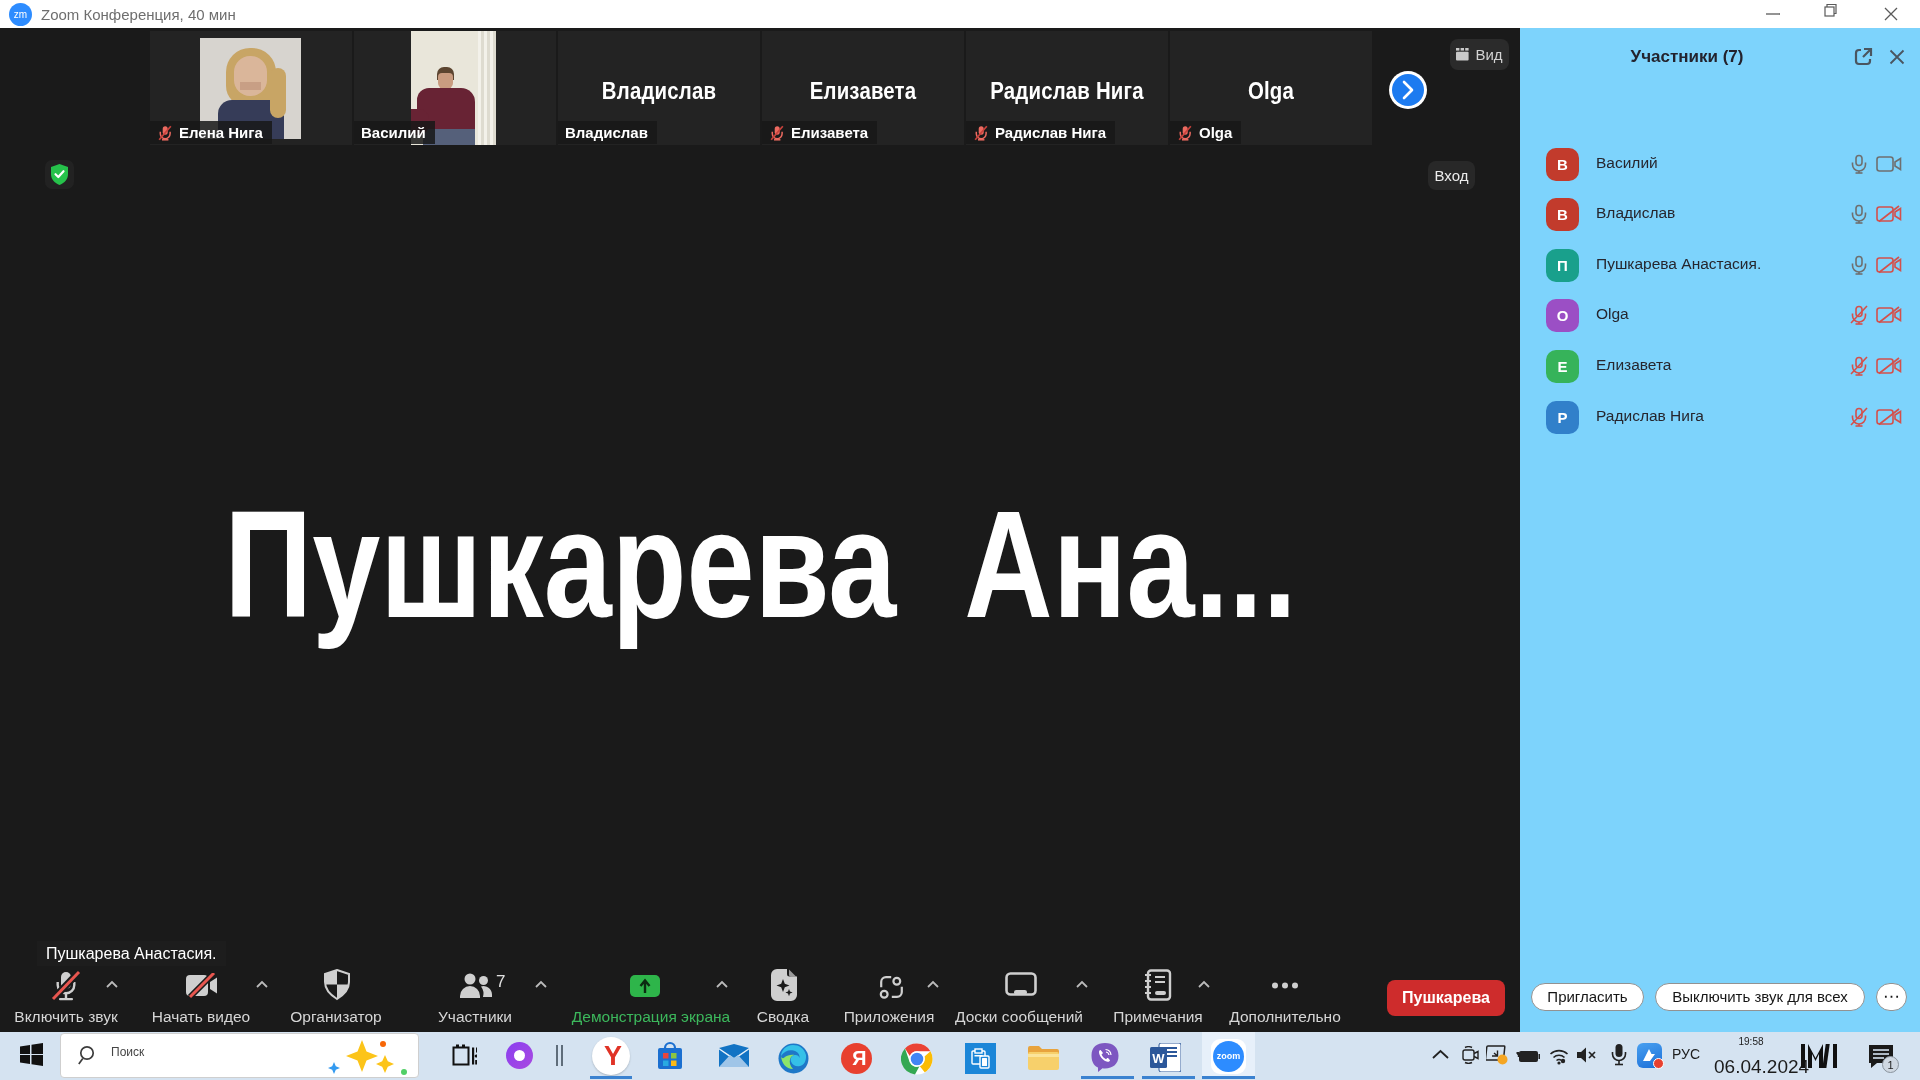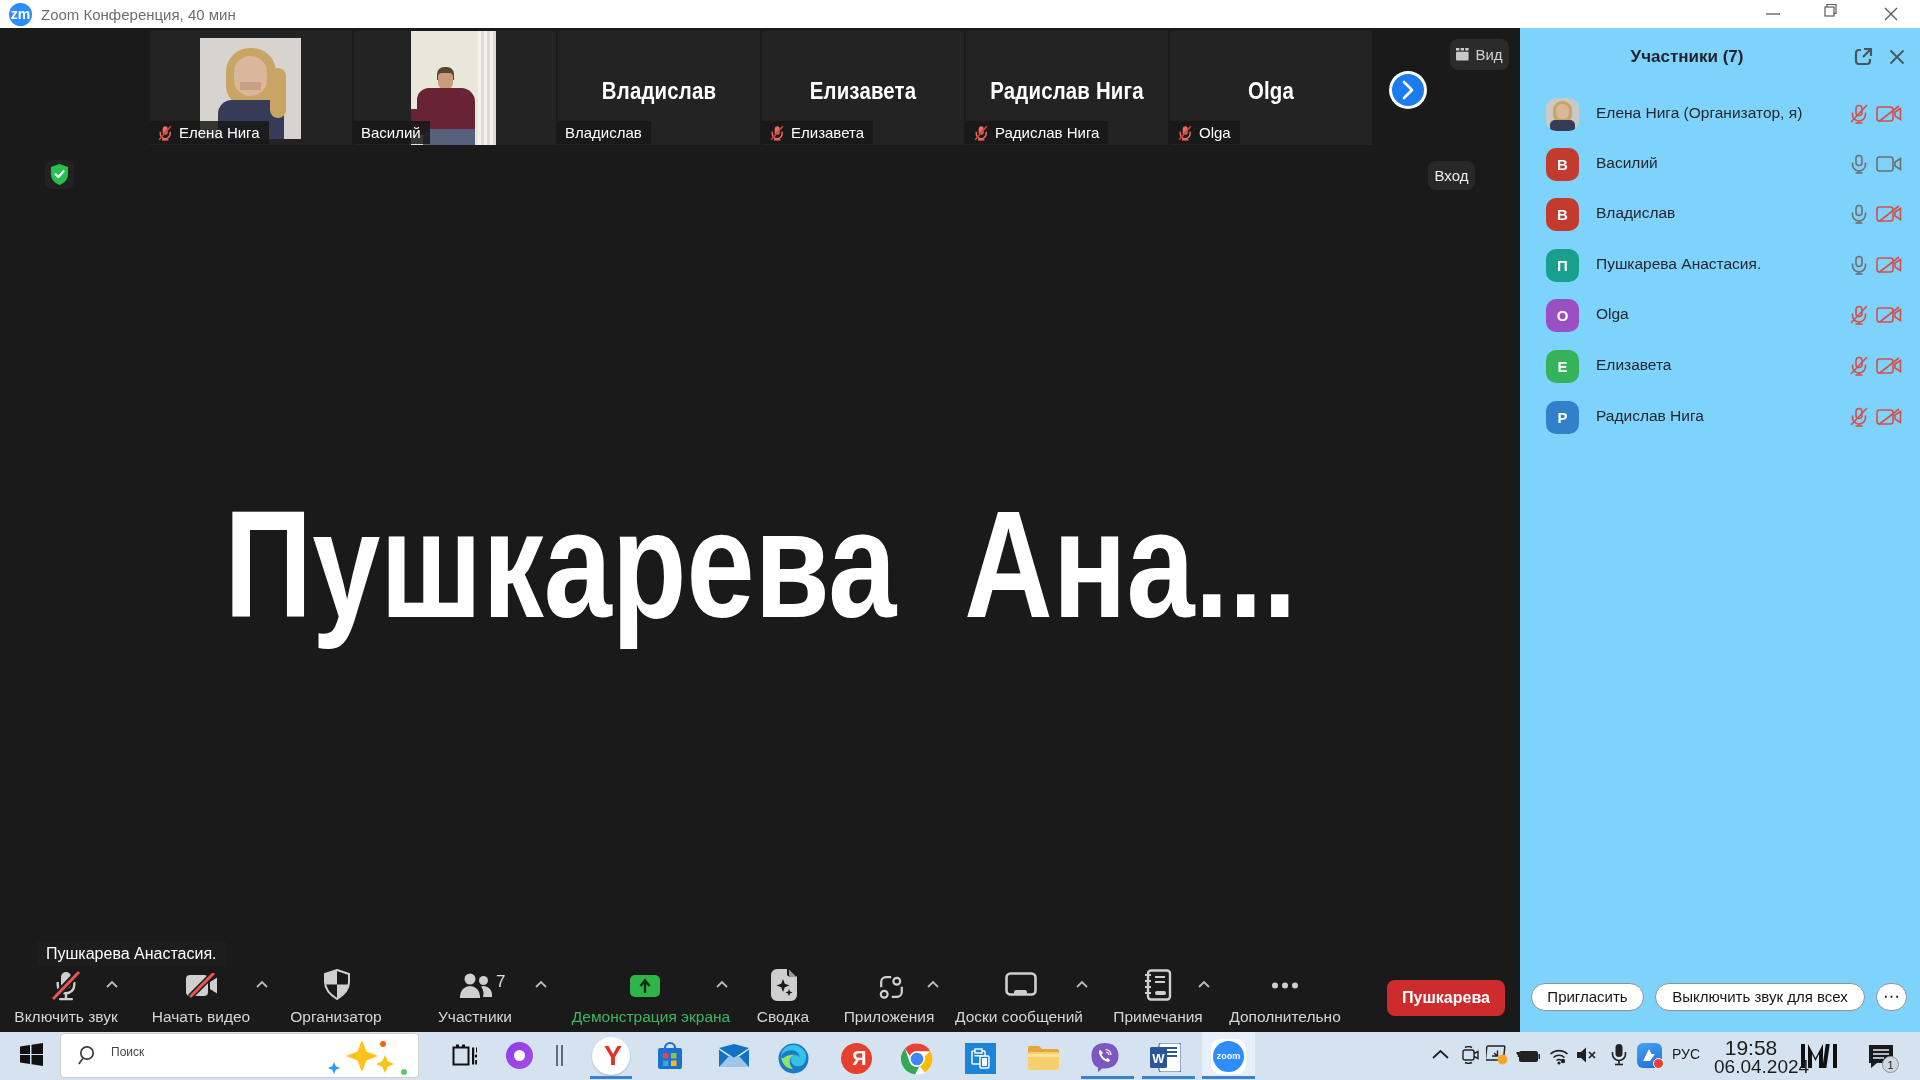--- a/index.html
+++ b/index.html
@@ -2,30 +2,30 @@
 <html><head>
 <meta charset="utf-8">
 <style>
   * { margin:0; padding:0; box-sizing:border-box; }
   html,body { width:1920px; height:1080px; overflow:hidden; background:#191919;
     font-family:"Liberation Sans", sans-serif; }
   .abs { position:absolute; }
   
   #titlebar { position:absolute; left:0; top:0; width:1920px; height:28px; background:#ffffff; }
   #zmicon { position:absolute; left:9px; top:3px; width:23px; height:23px; border-radius:50%;
-    background:#2d8cff; color:#fff; font-size:14px; font-weight:bold; text-align:center; line-height:23px; }
+    background:#2d8cff; color:#fff; font-size:10px; font-weight:normal; text-align:center; line-height:23px; }
   #wtitle { position:absolute; left:41px; top:0; height:28px; line-height:29px; font-size:15px; color:#6e6e6e; }
   .winctl { position:absolute; top:0; height:28px; color:#5a5a5a; }
   
   #stage { position:absolute; left:0; top:28px; width:1521px; height:1004px; background:#1a1a1a; }
   .tile { position:absolute; top:3px; height:114px; width:202px; background:#232323; overflow:hidden; }
   .bigname { position:absolute; width:100%; text-align:center; top:46px; color:#fff;
     font-weight:bold; font-size:24px; letter-spacing:0.2px; white-space:nowrap; transform:scaleX(0.85); }
   .nlabel { position:absolute; left:0; bottom:1px; height:23px; background:rgba(24,24,24,0.85);
-    color:#fff; font-size:15px; line-height:23px; padding:0 9px 0 7px; white-space:nowrap; display:flex; align-items:center; }
+    color:#fff; font-size:15px; line-height:23px; padding:0 9px 0 7px; white-space:nowrap; display:flex; align-items:center;font-weight:bold; }
   .nlabel svg { margin-right:6px; }
   #bigtext { position:absolute; left:0; top:448px; width:1521px; text-align:center; color:#fff;
     font-size:153px; font-weight:bold; white-space:nowrap; transform:scaleX(0.8); }
   #speakerlbl { position:absolute; left:37px; top:913px; height:25px; background:#1d1d1d;
     color:#fff; font-size:16px; line-height:25px; padding:0 9px; }
   .tlabel { position:absolute; top:980px; color:#d6d6d6; font-size:15.5px; white-space:nowrap; transform:translateX(-50%); }
   .caret { position:absolute; top:952px; width:12px; height:8px; }
   #endbtn { position:absolute; left:1387px; top:952px; width:118px; height:36px; background:#ce2c2c;
     border-radius:8px; color:#fff; font-weight:bold; font-size:16px; text-align:center; line-height:36px; }
   
@@ -289,42 +289,20 @@
 <div id="panel">
   <div id="phead">Участники (7)</div>
   <svg class="abs" style="left:334px;top:19px" width="19" height="19" viewBox="0 0 19 19">
       <path d="M7 3 H5 a3 3 0 0 0 -3 3 v8 a3 3 0 0 0 3 3 h8 a3 3 0 0 0 3 -3 v-2" fill="none" stroke="#4a5560" stroke-width="2.2"></path>
       <path d="M10 2 h7 v7 M16.5 2.5 L9 10" fill="none" stroke="#4a5560" stroke-width="2.2"></path>
     </svg>
   <svg class="abs" style="left:369px;top:21px" width="16" height="16">
       <path d="M1.5 1.5 L14.5 14.5 M14.5 1.5 L1.5 14.5" stroke="#4a5560" stroke-width="1.8"></path>
     </svg>
 
-  <div class="prow" style="top:70px">
-    <div class="pavatar" style="background:#ccc9c4;overflow:hidden;filter:blur(0.5px);">
-      <div style="position:absolute;left:7px;top:3px;width:19px;height:21px;background:#c8a565;border-radius:9px 9px 7px 7px;"></div>
-      <div style="position:absolute;left:10px;top:6px;width:13px;height:15px;background:#dab69a;border-radius:6px;"></div>
-      <div style="position:absolute;left:4px;top:22px;width:25px;height:11px;background:#363c58;border-radius:5px 5px 0 0;"></div>
-    </div>
-    <div class="pname">Елена Нига (Организатор, я)</div>
-    <svg class="pmic" width="22" height="22" viewBox="0 0 22 22">
-        <g fill="none" stroke="#d4504b" stroke-width="1.6">
-          <rect x="8" y="2.5" width="6" height="10" rx="3"></rect>
-          <path d="M4.5 9.5 v2 a6.5 6.5 0 0 0 13 0 v-2"></path>
-          <line x1="11" y1="18" x2="11" y2="20"></line>
-          <line x1="7.5" y1="20" x2="14.5" y2="20"></line>
-        </g>
-        <line x1="3" y1="19" x2="19" y2="2" stroke="#d4504b" stroke-width="1.6"></line>
-      </svg>
-    <svg class="pcam" width="26" height="18" viewBox="0 0 26 18">
-        <rect x="1" y="2" width="16" height="14" rx="2.5" fill="none" stroke="#d4504b" stroke-width="1.6"></rect>
-        <path d="M19 7 L24.5 3.5 V14.5 L19 11 Z" fill="none" stroke="#d4504b" stroke-width="1.6"></path>
-        <line x1="3" y1="16.5" x2="23" y2="1" stroke="#d4504b" stroke-width="1.6"></line>
-      </svg>
-  </div>
   <div class="prow" style="top:120px">
     <div class="pavatar" style="background:#c23b2c">В</div>
     <div class="pname">Василий</div>
     <svg class="pmic" width="22" height="22" viewBox="0 0 22 22">
         <g fill="none" stroke="#6f6f6f" stroke-width="1.6">
           <rect x="8" y="2.5" width="6" height="10" rx="3"></rect>
           <path d="M4.5 9.5 v2 a6.5 6.5 0 0 0 13 0 v-2"></path>
           <line x1="11" y1="18" x2="11" y2="20"></line>
           <line x1="7.5" y1="20" x2="14.5" y2="20"></line>
         </g>
@@ -598,21 +576,21 @@
       <path d="M1.5 8 v2 a6.5 6.5 0 0 0 13 0 v-2" fill="none" stroke="#222" stroke-width="1.6"></path>
       <line x1="8" y1="17" x2="8" y2="20" stroke="#222" stroke-width="1.6"></line>
       <line x1="4" y1="20.5" x2="12" y2="20.5" stroke="#222" stroke-width="1.6"></line>
     </svg>
   <div class="abs" style="left:1637px;top:11px;width:25px;height:25px;border-radius:6px;background:linear-gradient(160deg,#49a0f0,#1b6fd8);"></div>
   <svg class="abs" style="left:1640px;top:14px" width="19" height="19">
       <path d="M3 15 L9 3 L11.5 8 L15 8 L10 15 Z" fill="#fff"></path>
     </svg>
   <div class="abs" style="left:1653px;top:26px;width:11px;height:11px;border-radius:50%;background:#e8402f;border:1.5px solid #fff;"></div>
   <div class="abs" style="left:1672px;top:14px;font-size:14px;color:#1c1c1c;">РУС</div>
-  <div class="abs" style="left:1714px;top:4px;width:74px;text-align:center;font-size:21px;color:#1c1c1c;">19:58</div>
+  <div class="abs" style="left:1714px;top:4px;width:74px;text-align:center;font-size:10px;color:#1c1c1c;">19:58</div>
   <div class="abs" style="left:1714px;top:24px;width:74px;text-align:right;font-size:19px;color:#1c1c1c;">06.04.2024</div>
 
   <svg class="abs" style="left:1801px;top:10px" width="37" height="28" viewBox="0 0 37 28">
       <g fill="#111">
         <rect x="0" y="2" width="4" height="24"></rect>
         <path d="M7 26 V2 L14.5 16 L22 2 V26 H18 V12 L14.5 19 L11 12 V26 Z"></path>
         <rect x="25" y="2" width="4" height="24" transform="skewX(-8)"></rect>
         <rect x="32" y="2" width="4" height="24"></rect>
       </g>
     </svg>

